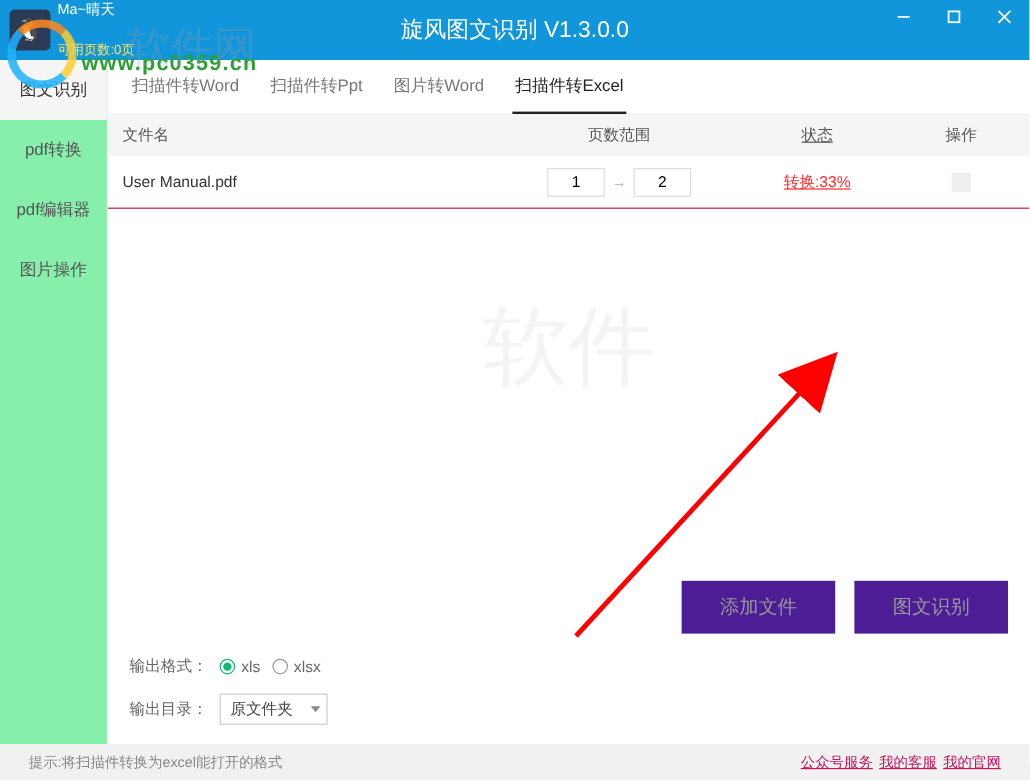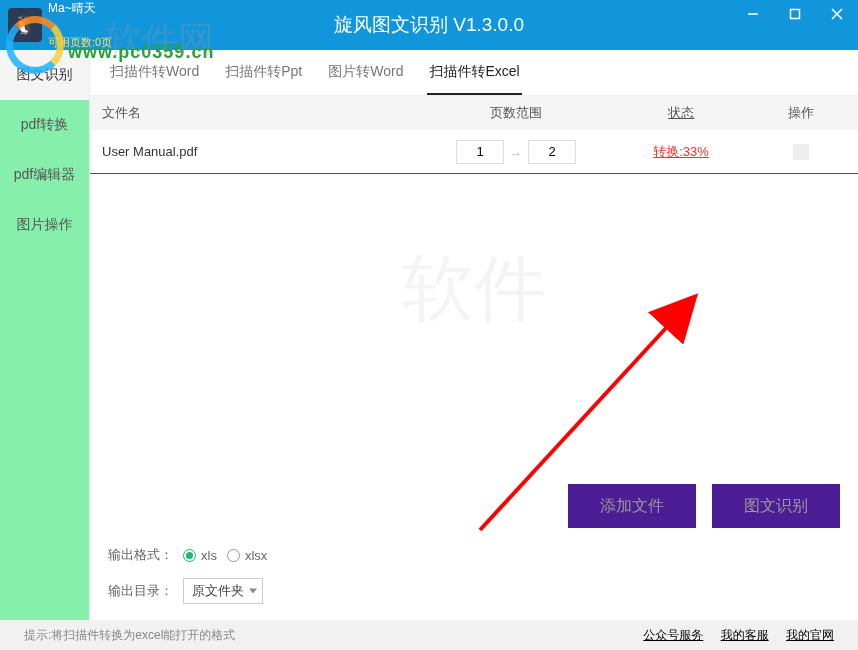--- a/index.html
+++ b/index.html
@@ -43,25 +43,25 @@
 
   .actions { display:flex; justify-content:flex-end; gap:16px; padding:0 18px 10px 18px;}
   .big-btn { width:128px; height:44px; background:#4c1d95; color:#999; font-size:16px; display:flex; align-items:center; justify-content:center; cursor:pointer;}
 
   .opts { padding:8px 18px 16px 18px; font-size:13px; color:#666; display:flex; flex-direction:column; gap:14px;}
   .radio-row, .dir-row { display:flex; align-items:center; gap:10px;}
   .radio { display:flex; align-items:center; gap:5px; cursor:pointer;}
   .rb { width:13px; height:13px; border:1px solid #999; border-radius:50%; display:inline-flex; align-items:center; justify-content:center;}
   .rb.checked::after { content:""; width:7px; height:7px; background:#16b777; border-radius:50%;}
   .rb.checked { border-color:#16b777;}
-  .dir-select { border:1px solid #ccc; padding:3px 18px 3px 8px; font-size:13px; color:#444; position:relative; background:#fff;}
+  .dir-select { border:1px solid #ccc; padding:3px 28px 3px 8px; font-size:13px; color:#444; position:relative; background:#fff;}
   .dir-select::after { content:""; position:absolute; right:5px; top:50%; width:0;height:0;border-left:4px solid transparent;border-right:4px solid transparent;border-top:5px solid #888; transform:translateY(-50%);}
 
   .footer { position:absolute; bottom:0; left:0; right:0; height:30px; background:#f1f1f1; display:flex; align-items:center; justify-content:space-between; padding:0 24px; font-size:12px; color:#888;}
-  .footer .links a { color:#000000; text-decoration:underline; margin-left:14px; cursor:pointer;}
+  .footer .links a { color:#be185d; text-decoration:underline; margin-left:2px; cursor:pointer;}
 
   
   .wm1 { position:absolute; left:6px; top:16px; pointer-events:none; }
   .wm1 .ring { width:58px; height:58px; border:7px solid; border-color:#ff8a1f #ffcf33 #1fb4ff #1fb4ff; border-radius:50%; opacity:.85;}
   .wm1 .txt { position:absolute; left:62px; top:26px; color:#2aa035; font-weight:700; font-size:18px; letter-spacing:1px; white-space:nowrap;}
   .wm1 .han { position:absolute; left:100px; top:0px; font-size:36px; color:#999; opacity:.25; font-weight:400; white-space:nowrap;}
   .wm2 { position:absolute; left:50%; top:45%; transform:translate(-50%,-50%); font-size:72px; color:#ddd; opacity:.3; pointer-events:none; white-space:nowrap;}
 
   .red-arrow { position:absolute; left:370px; top:160px; width:260px; height:260px; pointer-events:none;}
 </style>

